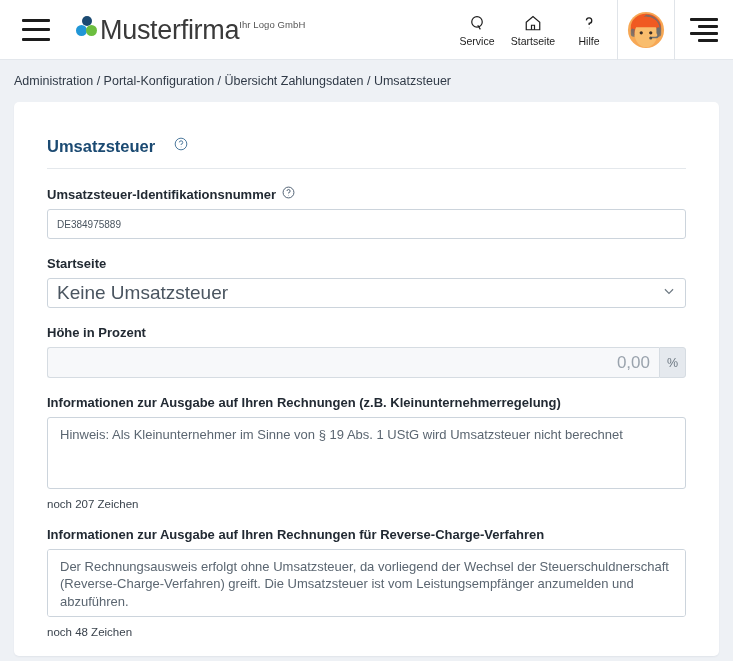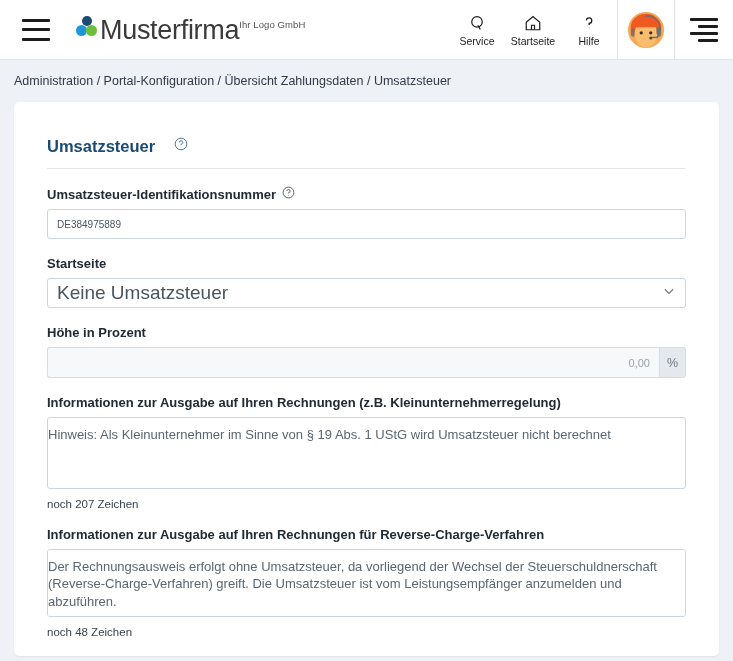--- a/index.html
+++ b/index.html
@@ -113,41 +113,41 @@
     cursor: pointer;
   }
   .chev { position: absolute; right: 10px; top: 50%; transform: translateY(-50%); pointer-events: none; }
 
   .percent-row { display: flex; width: 100%; }
   .percent-input {
     flex: 1; height: 31px;
     border: 1px solid #d6dce2; border-right: none;
     border-radius: 3px 0 0 3px;
     background: #f7f8fa;
-    font-size: 11px; color: #9aa3ad;
+    font-size: 17px; color: #9aa3ad;
     text-align: right; padding: 0 9px;
     font-family: "Liberation Sans", sans-serif;
     outline: none;
   }
   .percent-suffix {
     width: 27px; height: 31px;
     border: 1px solid #d6dce2;
     border-radius: 0 3px 3px 0;
     background: #e5e9ee;
     display: flex; align-items: center; justify-content: center;
     font-size: 12.5px; color: #6d7882;
   }
 
   .ta {
     width: 100%;
     border: 1px solid #ccd4dc; border-radius: 3px;
     background: #fff;
     font-size: 13px; color: #5b6671;
     line-height: 1.33;
-    padding: 8px 0;
+    padding: 8px 12px;
     font-family: "Liberation Sans", sans-serif;
     resize: none; outline: none;
   }
   .ta.big1 { height: 72px; }
   .ta.big2 { height: 68px; }
 
   .counter { font-size: 11.5px; color: #3a434d; margin-top: 5px; }
 
   .actions { display: flex; align-items: center; gap: 10px; margin-top: 21px; }
   .btn-save {

